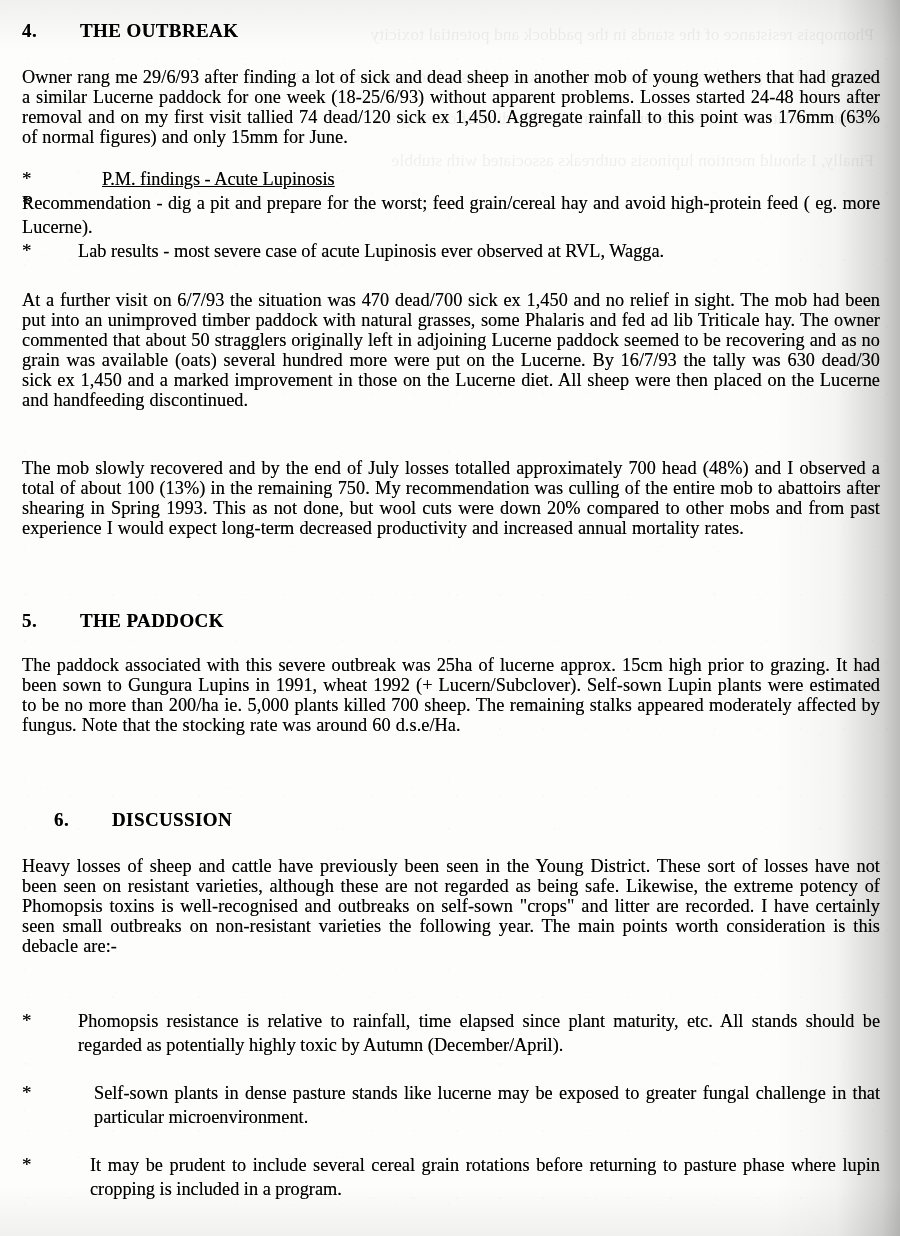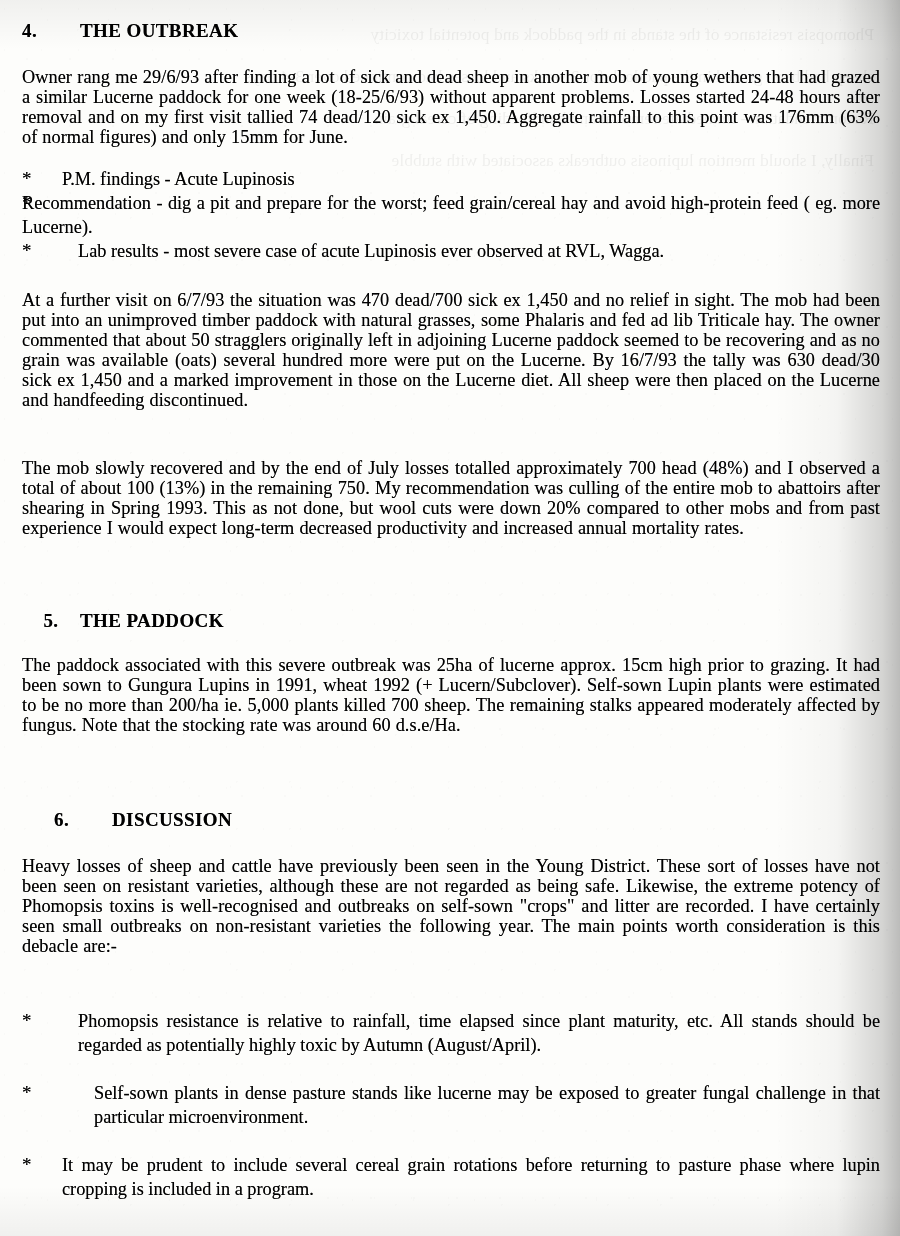--- a/index.html
+++ b/index.html
@@ -139,60 +139,60 @@
   <div class="content inkish">
 
     <div class="heading" style="left:22px; top:20px;">
       <span class="num">4.</span><span>THE OUTBREAK</span>
     </div>
 
     <div class="para" style="left:22px; top:67px; width:858px;">Owner rang me 29/6/93 after finding a lot of sick and dead sheep in another mob of young wethers that had grazed a similar Lucerne paddock for one week (18-25/6/93) without apparent problems.  Losses started 24-48 hours after removal and on my first visit tallied 74 dead/120 sick ex 1,450.  Aggregate rainfall to this point was 176mm (63% of normal figures) and only 15mm for June.</div>
 
     <div class="bullet" style="left:22px; top:167px; width:858px;">
       <span class="star">*</span>
-      <span class="btext" style="margin-left:40px;">P.M. findings - Acute Lupinosis</span>
+      <span class="btext" style="margin-left:80px;text-decoration:underline;">P.M. findings - Acute Lupinosis</span>
     </div>
 
     <div class="bullet" style="left:22px; top:191px; width:858px;">
       <span class="star">*</span>
       <span class="btext" style="text-align:justify;">Recommendation - dig a pit and prepare for the worst; feed grain/cereal hay and avoid high-protein feed ( eg. more Lucerne).</span>
     </div>
 
     <div class="bullet" style="left:22px; top:239px; width:858px;">
       <span class="star">*</span>
       <span class="btext" style="margin-left:56px;">Lab results - most severe case of acute Lupinosis ever observed at RVL, Wagga.</span>
     </div>
 
     <div class="para" style="left:22px; top:290px; width:858px;">At a further visit on 6/7/93 the situation was 470 dead/700 sick ex 1,450 and no relief in sight.  The mob had been put into an unimproved timber paddock with natural grasses, some Phalaris and fed ad lib Triticale hay.  The owner commented that about 50 stragglers originally left in adjoining Lucerne paddock seemed to be recovering and as no grain was available (oats) several hundred more were put on the Lucerne.  By 16/7/93 the tally was 630 dead/30 sick ex 1,450 and a marked improvement in those on the Lucerne diet.  All sheep were then placed on the Lucerne and handfeeding discontinued.</div>
 
     <div class="para" style="left:22px; top:458px; width:858px;">The mob slowly recovered and by the end of July losses totalled approximately 700 head (48%) and I observed a total of about 100 (13%) in the remaining 750.  My recommendation was culling of the entire mob to abattoirs after shearing in Spring 1993.  This as not done, but wool cuts were down 20% compared to other mobs and from past experience I would expect long-term decreased productivity and increased annual mortality rates.</div>
 
-    <div class="heading" style="left:22px; top:610px;text-align:center;">
+    <div class="heading" style="left:22px; top:610px;">
       <span class="num">5.</span><span>THE PADDOCK</span>
     </div>
 
     <div class="para" style="left:22px; top:655px; width:858px;">The paddock associated with this severe outbreak was 25ha of lucerne approx. 15cm high prior to grazing.  It had been sown to Gungura Lupins in 1991, wheat 1992 (+ Lucern/Subclover).  Self-sown Lupin plants were estimated to be no more than 200/ha ie. 5,000 plants killed 700 sheep.  The remaining stalks appeared moderately affected by fungus.  Note that the stocking rate was around 60 d.s.e/Ha.</div>
 
     <div class="heading" style="left:22px; top:809px;margin-left:32px;">
       <span class="num">6.</span><span>DISCUSSION</span>
     </div>
 
     <div class="para" style="left:22px; top:856px; width:858px;">Heavy losses of sheep and cattle have previously been seen in the Young District.  These sort of losses have not been seen on resistant varieties, although these are not regarded as being safe.  Likewise, the extreme potency of Phomopsis toxins is well-recognised and outbreaks on self-sown "crops" and litter are recorded.  I have certainly seen small outbreaks on non-resistant varieties the following year.  The main points worth consideration is this debacle are:-</div>
 
     <div class="bullet" style="left:22px; top:1009px; width:858px;">
       <span class="star">*</span>
-      <span class="btext" style="margin-left:56px;">Phomopsis resistance is relative to rainfall, time elapsed since plant maturity, etc.  All stands should be regarded as potentially highly toxic by Autumn (August/April).</span>
+      <span class="btext" style="margin-left:56px;">Phomopsis resistance is relative to rainfall, time elapsed since plant maturity, etc.  All stands should be regarded as potentially highly toxic by Autumn (December/April).</span>
     </div>
 
     <div class="bullet" style="left:22px; top:1081px; width:858px;">
       <span class="star">*</span>
       <span class="btext" style="margin-left:72px;">Self-sown plants in dense pasture stands like lucerne may be exposed to greater fungal challenge in that particular microenvironment.</span>
     </div>
 
     <div class="bullet" style="left:22px; top:1153px; width:858px;">
       <span class="star">*</span>
-      <span class="btext" style="margin-left:40px;">It may be prudent to include several cereal grain rotations before returning to pasture phase where lupin cropping is included in a program.</span>
+      <span class="btext" style="margin-left:68px;">It may be prudent to include several cereal grain rotations before returning to pasture phase where lupin cropping is included in a program.</span>
     </div>
 
   </div>
 
   <div class="grain"></div>
 </div>
 
 </body></html>

